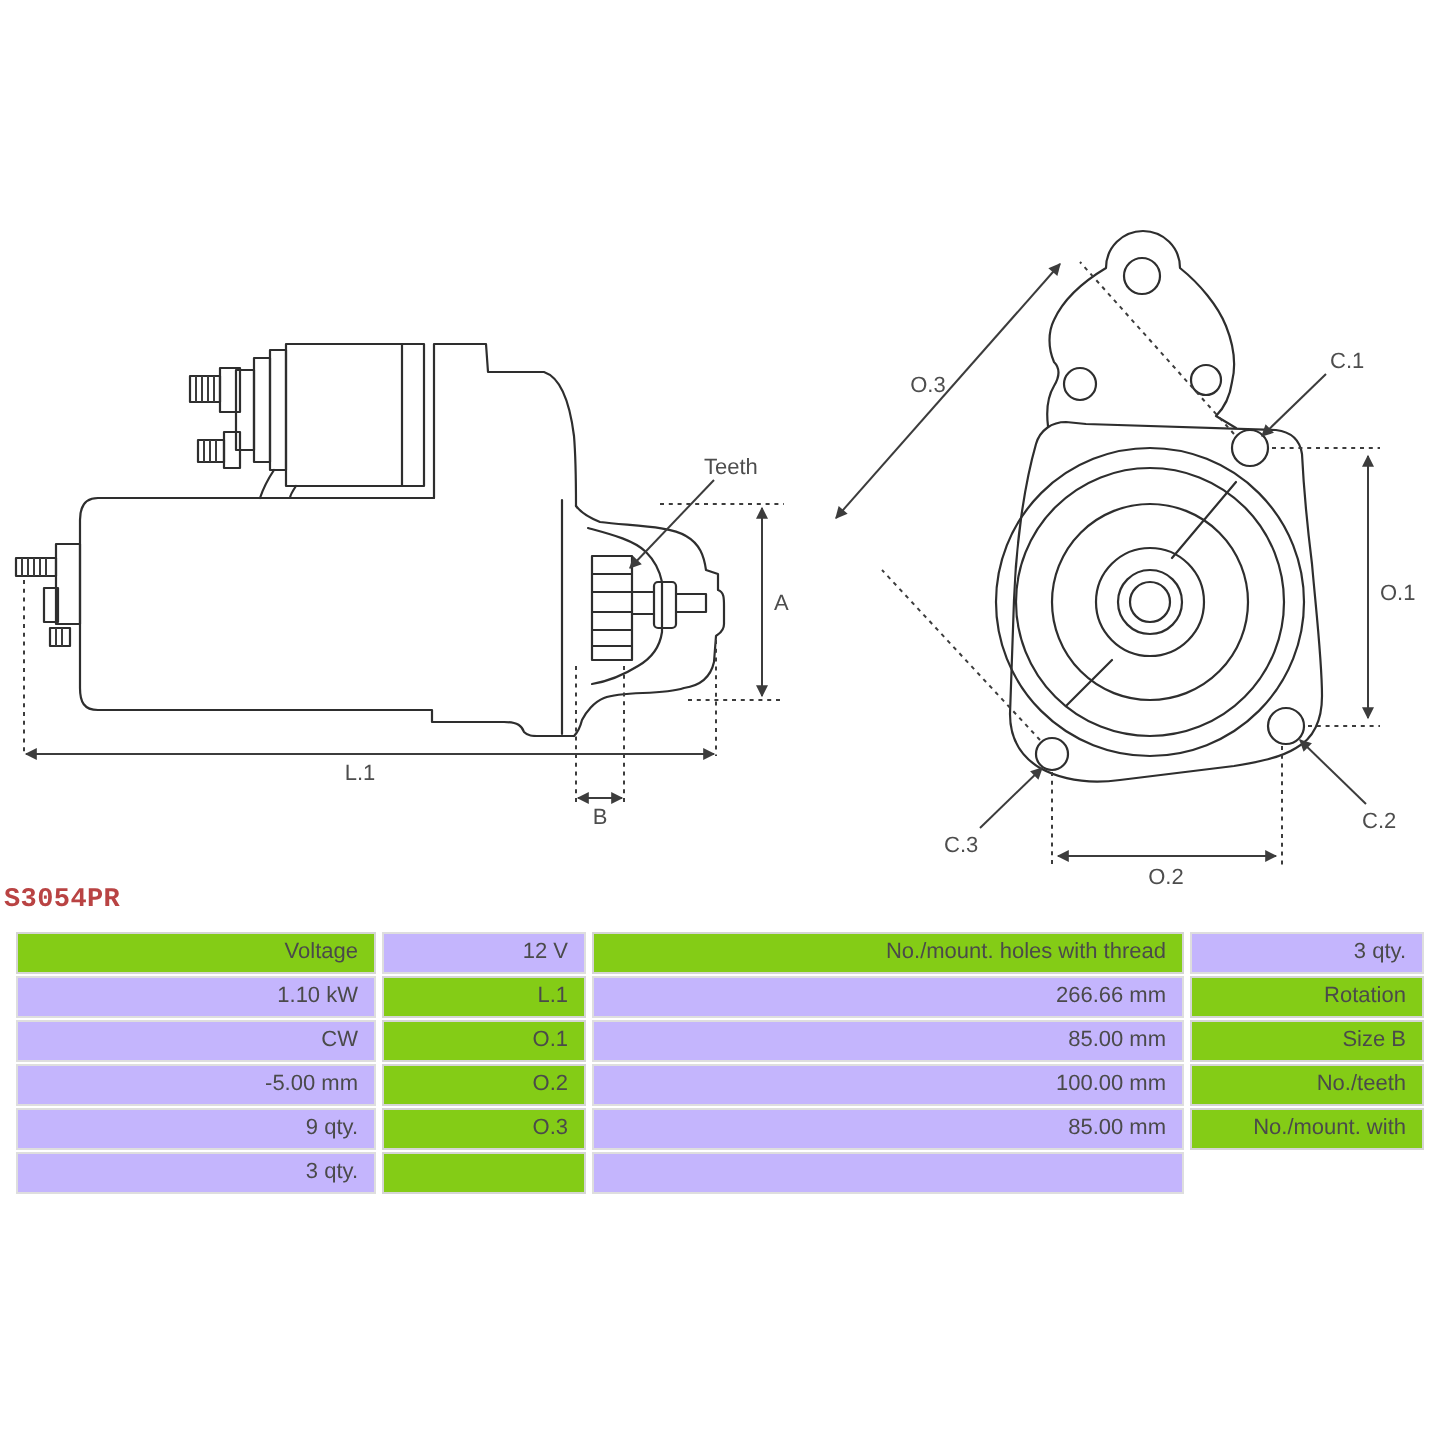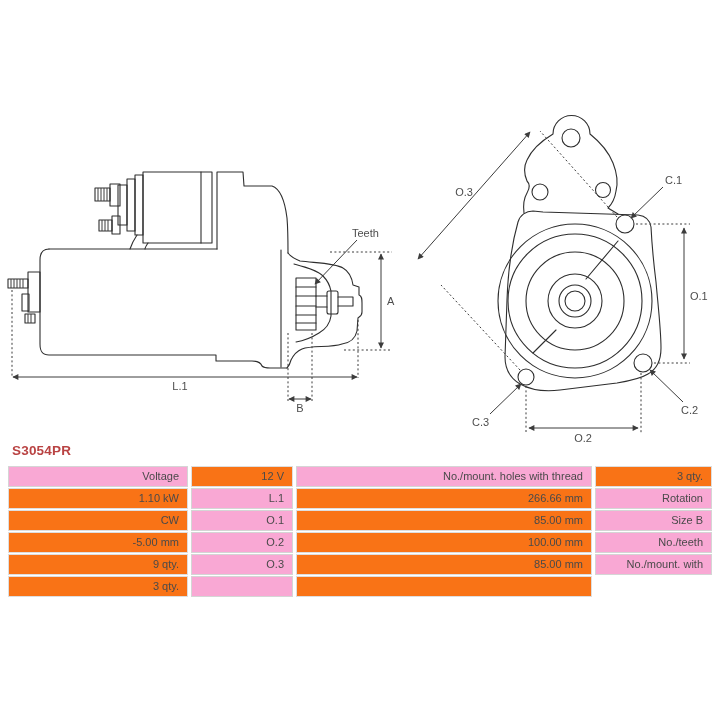--- a/index.html
+++ b/index.html
@@ -1,28 +1,28 @@
 <!DOCTYPE html>
 <html><head>
 <meta charset="utf-8">
 <style>
   html,body{margin:0;padding:0;background:#ffffff;}
   body{width:720px;height:720px;position:relative;overflow:hidden;
        font-family:"Liberation Sans",sans-serif;}
   .drawing{position:absolute;top:0;left:0;}
-  .part-number{position:absolute;top:443px;left:12px;font-size:13.5px;
-       font-weight:bold;letter-spacing:.2px;}
+  .part-number{position:absolute;top:443px;left:2px;font-size:13.5px;
+       font-weight:bold;letter-spacing:.2px;font-family:Liberation Mono, monospace;}
   .spec-table{position:absolute;top:466px;left:8px;display:grid;
        grid-template-columns:180px 102px 296px 117px;
        column-gap:3px;row-gap:1px;}
   .cell{height:21px;line-height:19px;font-size:11px;color:#4a4a4a;
        text-align:right;padding-right:8px;box-sizing:border-box;
        white-space:nowrap;overflow:hidden;}
-  .cell.lbl{background:#f9a8d4;border:1px solid #d5d5d5;}
-  .cell.val{background:#f97316;border:1px solid #dedede;}
+  .cell.lbl{background:#84cc16;border:1px solid #d5d5d5;}
+  .cell.val{background:#c4b5fd;border:1px solid #dedede;}
   
   .ln{fill:none;stroke:#2e2e2e;stroke-width:1.1;stroke-linejoin:round;stroke-linecap:round;}
   .dimln{fill:none;stroke:#3c3c3c;stroke-width:1;}
   .dot{fill:none;stroke:#3c3c3c;stroke-width:1;stroke-dasharray:2 2.4;}
   .dimtxt{font-size:11px;fill:#4d4d4d;}
 </style>
 </head>
 <body>
 
 <svg class="drawing" width="720" height="446" viewBox="0 0 720 446">

